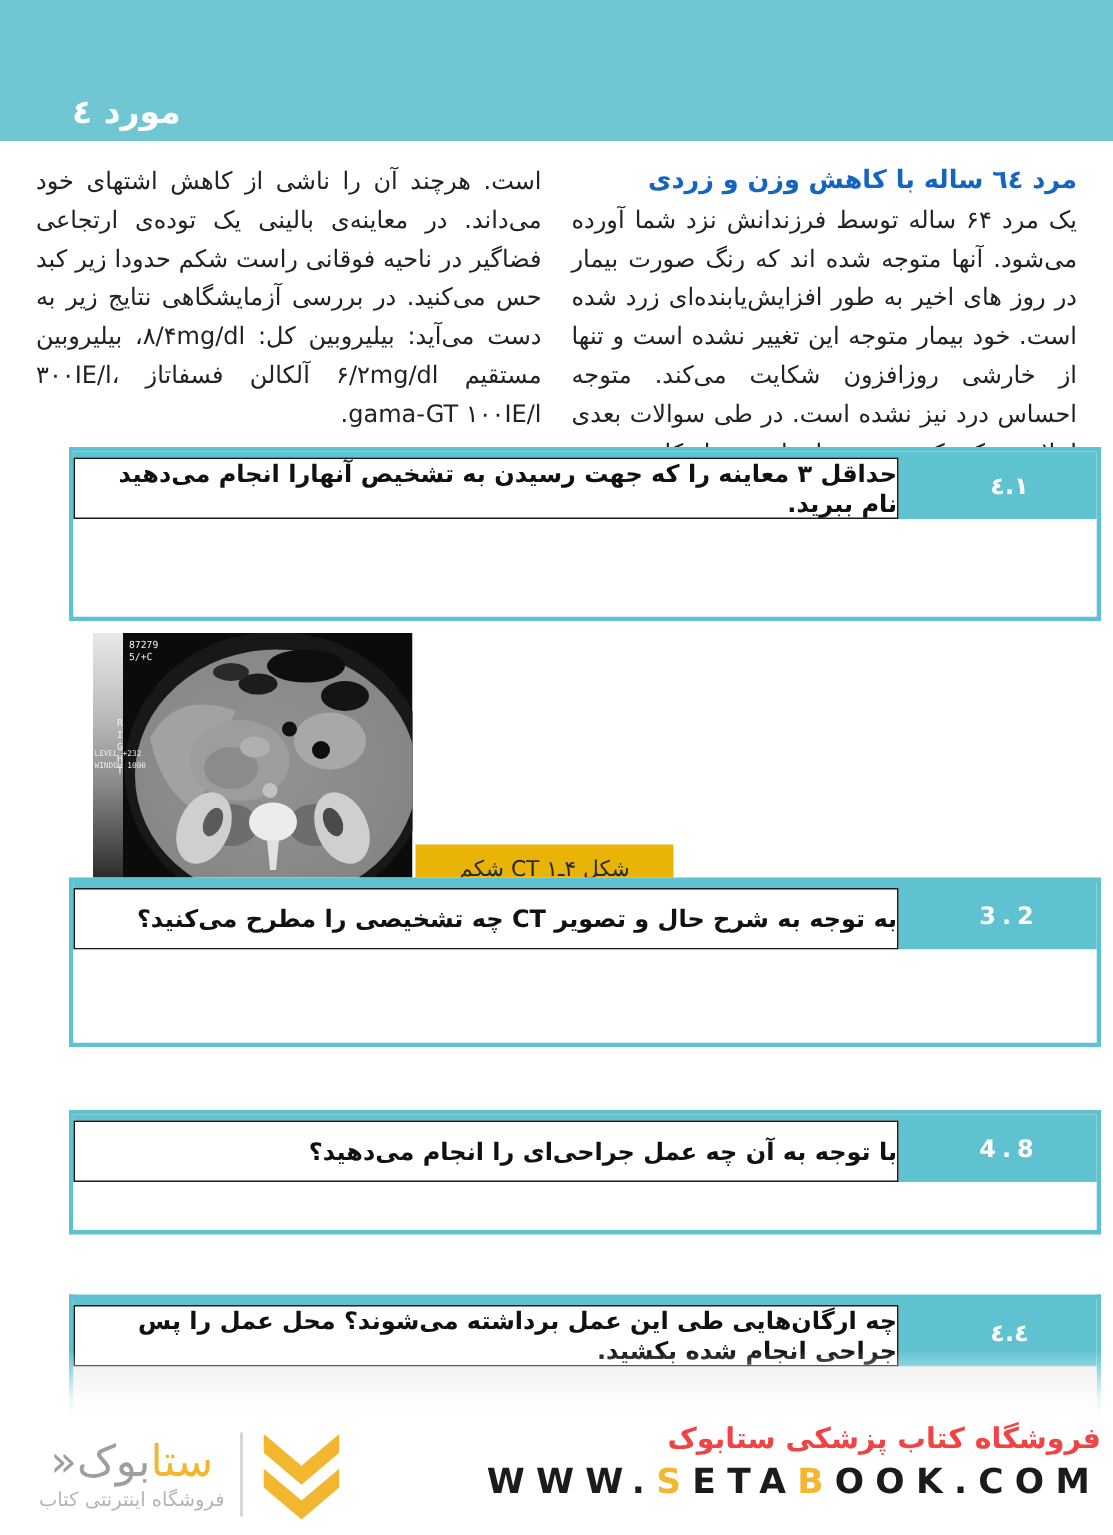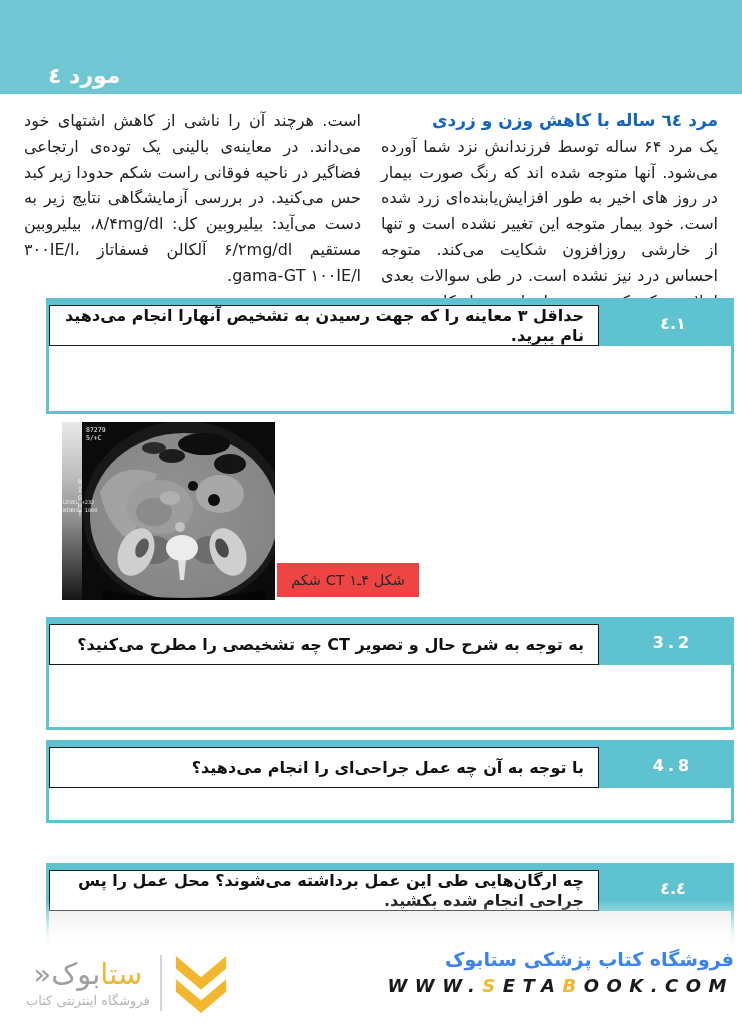--- a/index.html
+++ b/index.html
@@ -18,51 +18,51 @@
     position:absolute;top:108px;right:24px;left:24px;display:flex;direction:rtl;gap:20px;
   }
   .col{flex:1;direction:rtl;text-align:justify;font-size:16px;line-height:25.8px;}
   .case-title{margin:0;font-size:17px;font-weight:bold;color:#1565c0;line-height:25.8px;}
   .case-text{margin:0;color:#222;}
   
   .qbox{position:absolute;left:46px;width:688px;border:3px solid #5ec2d0;background:#ffffff;box-sizing:border-box;display:flex;flex-direction:column;}
   .qhead{height:45px;background:#5ec2d0;display:flex;flex-direction:row;align-items:stretch;flex:none;}
   .qtext-wrap{
     flex:1;background:#ffffff;border:1px solid #1a1a1a;margin-top:4px;
-    display:flex;align-items:center;direction:rtl;padding:0 14px;box-sizing:border-box;
+    display:flex;align-items:center;direction:rtl;padding:0 0;box-sizing:border-box;
   }
   .qtext{margin:0;font-size:16px;font-weight:bold;color:#111;line-height:20px;}
   .qnum{
     width:116px;flex:none;display:flex;align-items:center;justify-content:center;
     color:#ffffff;font-size:16px;font-weight:bold;letter-spacing:4px;direction:rtl;padding-left:16px;
   }
   .qanswer{flex:1;background:#ffffff;}
   .qanswer.shaded{background:#ececec;}
   #q1{top:298px;height:116px;}
-  #q2{top:617px;height:113px;}
+  #q2{top:585px;height:113px;}
   #q3{top:740px;height:83px;}
   #q4{top:863px;height:82px;border-bottom:none;}
   
   .ct-figure{position:absolute;left:62px;top:422px;margin:0;text-decoration:underline;}
   .ct-figure svg{display:block;}
   .ct-caption{
-    position:absolute;left:277px;top:563px;width:142px;height:34px;background:#ef4444;
+    position:absolute;left:277px;top:563px;width:172px;height:34px;background:#eab308;
     display:flex;align-items:center;justify-content:center;direction:rtl;
     font-size:14.5px;color:#2a2a2a;
   }
   
   .page-fade{
     position:absolute;left:0;top:900px;width:742px;height:48px;
     background:linear-gradient(to bottom, rgba(255,255,255,0) 0%, rgba(255,255,255,.85) 65%, #ffffff 95%);
     pointer-events:none;
   }
   
   .footer-right{position:absolute;right:8px;top:948px;text-align:right;direction:rtl;}
-  .store-line{font-size:19px;font-weight:bold;color:#3b82f6;margin-bottom:5px;}
-  .site-url{direction:ltr;font-size:18px;font-weight:bold;color:#1b1b1b;letter-spacing:7.5px;font-family:"DejaVu Sans",sans-serif;font-style:italic;}
+  .store-line{font-size:19px;font-weight:bold;color:#ef4444;margin-bottom:5px;}
+  .site-url{direction:ltr;font-size:23px;font-weight:bold;color:#1b1b1b;letter-spacing:7.5px;font-family:"DejaVu Sans",sans-serif;}
   .site-url .gold{color:#f2b72f;}
   .footer-logo{position:absolute;left:26px;top:948px;display:flex;align-items:center;gap:10px;height:70px;}
   .wordmark-block{text-align:center;}
   .wordmark{direction:rtl;font-size:29px;font-weight:normal;line-height:32px;white-space:nowrap;}
   .wordmark .gold{color:#f2b72f;}
   .wordmark .lgray{color:#9e9e9e;}
   .logo-sub{font-size:13px;color:#b5b5b5;direction:rtl;margin-top:3px;}
   .logo-divider{width:2px;height:56px;background:#d6d6d6;flex:none;}
 </style>
 </head>

